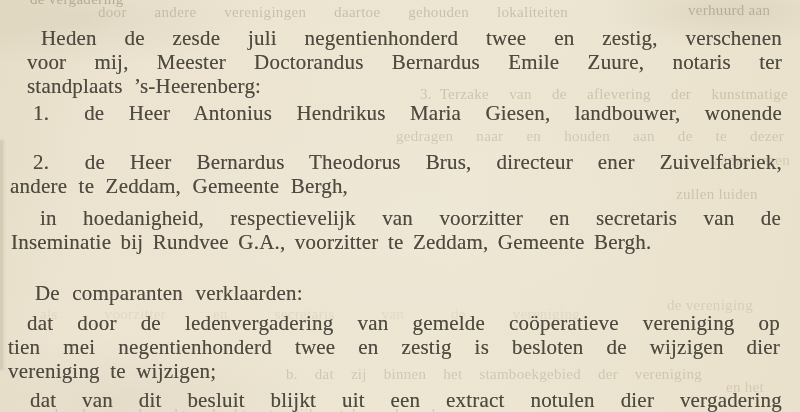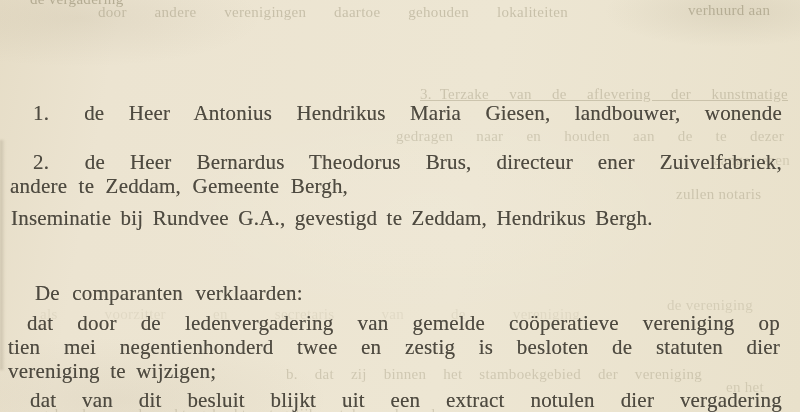--- a/index.html
+++ b/index.html
@@ -44,53 +44,59 @@
   }
 </style>
 </head>
 <body>
 
 <div class="page">
 
   <div class="ghost" style="top:-11px;left:30px;width:130px;opacity:.55;">de vergadering</div>
   <div class="ghost gj" style="top:2px;left:98px;width:470px;opacity:.38;">door andere verenigingen daartoe gehouden lokaliteiten</div>
   <div class="ghost" style="top:0px;left:688px;width:106px;opacity:.50;">verhuurd aan</div>
-  <div class="ghost gj" style="top:84px;left:420px;width:368px;opacity:.34;text-decoration:underline;">3. Terzake van de aflevering der kunstmatige</div>
+  <div class="ghost gj" style="top:84px;left:420px;width:368px;opacity:.34;">3. Terzake van de aflevering der kunstmatige</div>
   <div class="ghost gj" style="top:126px;left:396px;width:388px;opacity:.30;">gedragen naar en houden aan de te dezer</div>
   <div class="ghost" style="top:150px;left:640px;width:150px;opacity:.25;text-align:right;">aangewezen</div>
-  <div class="ghost" style="top:184px;left:676px;width:116px;opacity:.32;">zullen notaris</div>
+  <div class="ghost" style="top:184px;left:676px;width:116px;opacity:.32;">zullen luiden</div>
   <div class="ghost" style="top:295px;left:630px;width:160px;opacity:.22;text-align:center;">de vereniging</div>
   <div class="ghost gj" style="top:304px;left:40px;width:540px;opacity:.12;">als voorzitter en secretaris van de vereniging</div>
   <div class="ghost gj" style="top:364px;left:286px;width:416px;opacity:.30;">b. dat zij binnen het stamboekgebied der vereniging</div>
   <div class="ghost" style="top:377px;left:726px;width:68px;opacity:.25;">en het</div>
   <div class="ghost" style="top:404px;left:40px;width:720px;opacity:.28;">gehouden, aan deze akte gehecht en tegelijk met deze zal worden</div>
 
   <div class="edge-shadow"></div>
 
+  <div class="para" style="left:27px;top:26px;width:755px;">
+    <div class="ln j" style="text-indent:14px;">Heden de zesde juli negentienhonderd twee en zestig, verschenen</div>
+    <div class="ln j">voor mij, Meester Doctorandus Bernardus Emile Zuure, notaris ter</div>
+    <div class="ln ws6">standplaats ’s-Heerenberg:</div>
+  </div>
 
   <div class="para" style="left:11px;top:101px;width:771px;">
     <div class="ln j" style="text-indent:22px;">1.  de Heer Antonius Hendrikus Maria Giesen, landbouwer, wonende</div>
   </div>
 
   <div class="para" style="left:10px;top:150px;width:772px;">
     <div class="ln j" style="text-indent:23px;">2.  de Heer Bernardus Theodorus Brus, directeur ener Zuivelfabriek,</div>
     <div class="ln ws6">andere te Zeddam, Gemeente Bergh,</div>
   </div>
 
   <div class="para" style="left:11px;top:206px;width:770px;">
-    <div class="ln ws4">Inseminatie bij Rundvee G.A., gevestigd te Zeddam, Hendrikus Bergh.</div>
+    <div class="ln j" style="text-indent:29px;">in hoedanigheid, respectievelijk van voorzitter en secretaris van de</div>
+    <div class="ln ws4">Inseminatie bij Rundvee G.A., voorzitter te Zeddam, Gemeente Bergh.</div>
   </div>
 
   <div class="para" style="left:35px;top:281px;width:700px;">
     <div class="ln ws7">De comparanten verklaarden:</div>
   </div>
 
   <div class="para" style="left:8px;top:311px;width:772px;">
     <div class="ln j" style="text-indent:19px;">dat door de ledenvergadering van gemelde coöperatieve vereniging op</div>
-    <div class="ln j">tien mei negentienhonderd twee en zestig is besloten de statuten dier</div>
+    <div class="ln j">tien mei negentienhonderd twee en zestig is besloten de wijzigen dier</div>
     <div class="ln ws5">vereniging te wijzigen;</div>
   </div>
 
   <div class="para" style="left:30px;top:388px;width:752px;">
     <div class="ln j">dat van dit besluit blijkt uit een extract notulen dier vergadering</div>
   </div>
 
 </div>
 
 </body></html>

